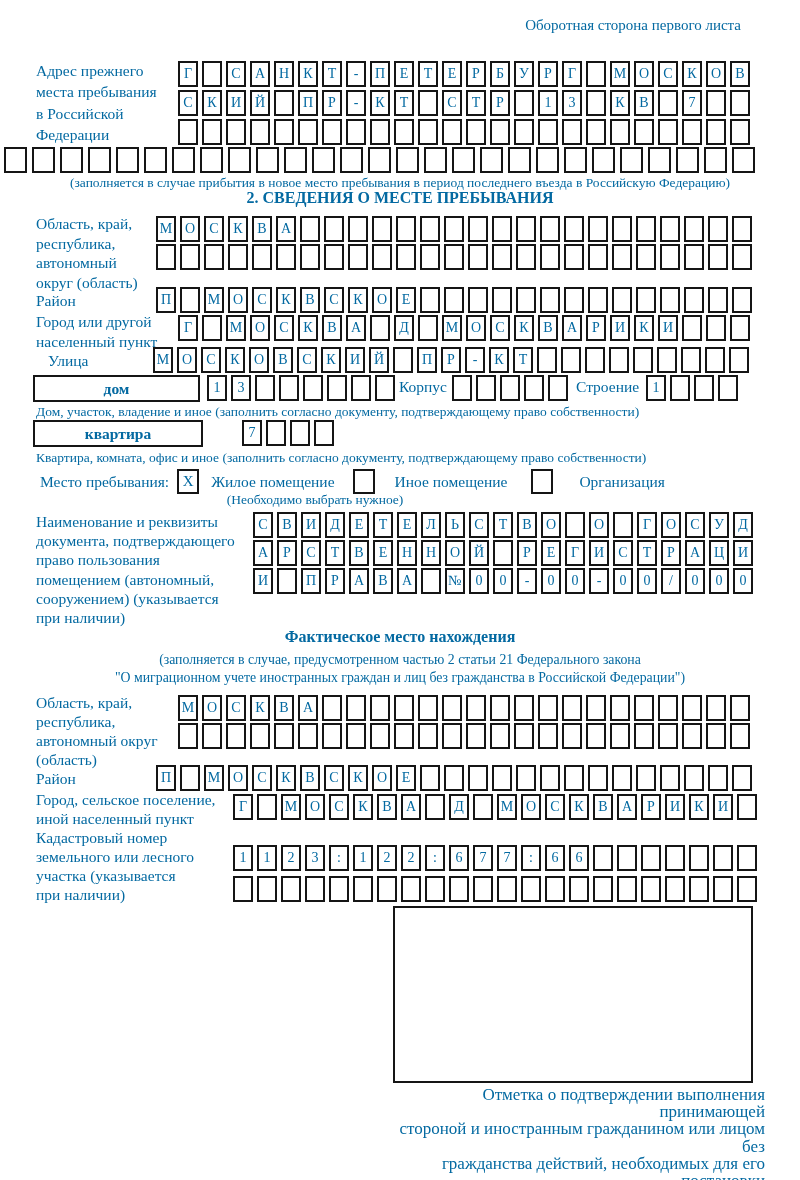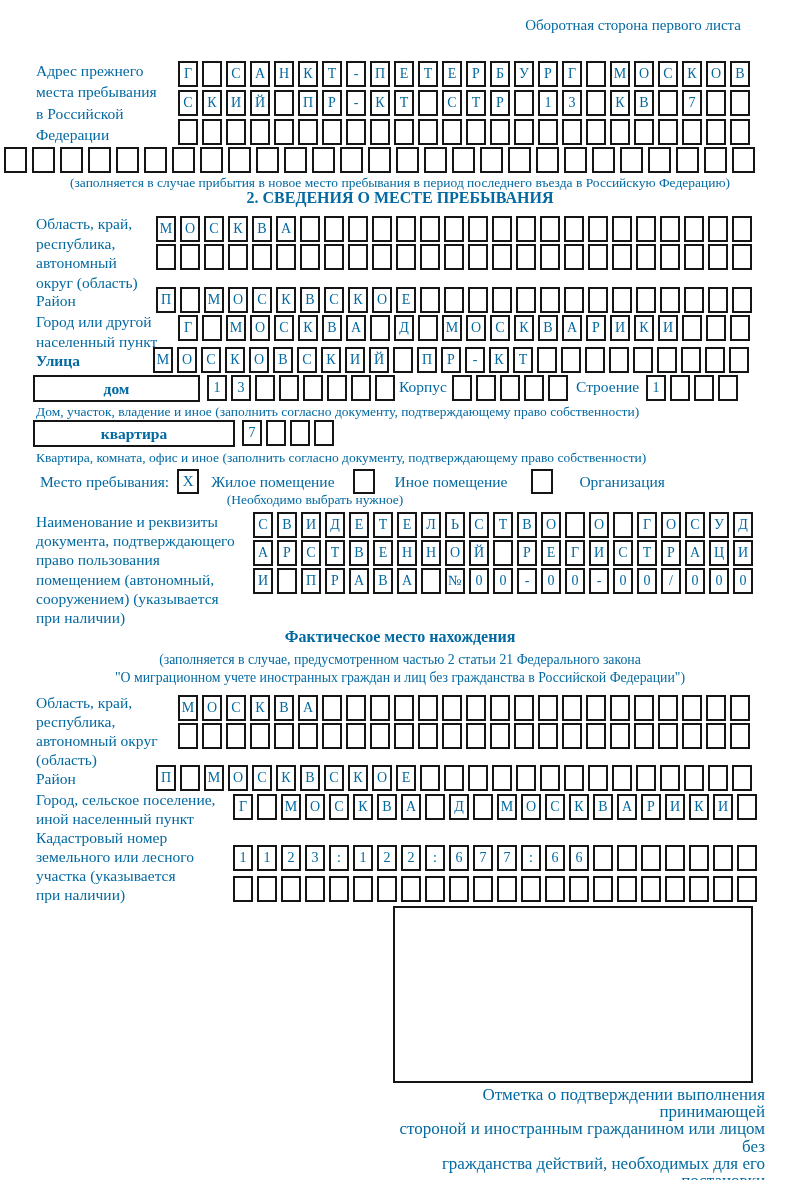--- a/index.html
+++ b/index.html
@@ -269,21 +269,21 @@
       <span class="cell">А</span>
       <span class="cell">Р</span>
       <span class="cell">И</span>
       <span class="cell">К</span>
       <span class="cell">И</span>
       <span class="cell"></span>
       <span class="cell"></span>
       <span class="cell"></span>
     </div>
 
-  <div class="lbl" style="left:36px;top:350px;font-weight:bold;">Улица</div>
+  <div class="lbl" style="left:48px;top:350px;">Улица</div>
   <div class="cellrow" style="left:153px;top:347px;">
       <span class="cell">М</span>
       <span class="cell">О</span>
       <span class="cell">С</span>
       <span class="cell">К</span>
       <span class="cell">О</span>
       <span class="cell">В</span>
       <span class="cell">С</span>
       <span class="cell">К</span>
       <span class="cell">И</span>
@@ -329,21 +329,21 @@
     <div class="cellrow" style="left:646px;top:0;">
         <span class="cell">1</span>
         <span class="cell"></span>
         <span class="cell"></span>
         <span class="cell"></span>
       </div>
   </div>
   <div class="abs note" style="left:36px;top:404px;">Дом, участок, владение и иное (заполнить согласно документу, подтверждающему право собственности)</div>
 
   <div class="rowwrap" style="top:420px;">
-    <div class="bigbox" style="left:33px;width:202px;">квартира</div>
+    <div class="bigbox" style="left:33px;width:170px;">квартира</div>
     <div class="cellrow" style="left:242px;top:0;">
         <span class="cell">7</span>
         <span class="cell"></span>
         <span class="cell"></span>
         <span class="cell"></span>
       </div>
   </div>
   <div class="abs note" style="left:36px;top:450px;">Квартира, комната, офис и иное (заполнить согласно документу, подтверждающему право собственности)</div>
 
   <div class="placerow" style="left:40px;top:469px;">

